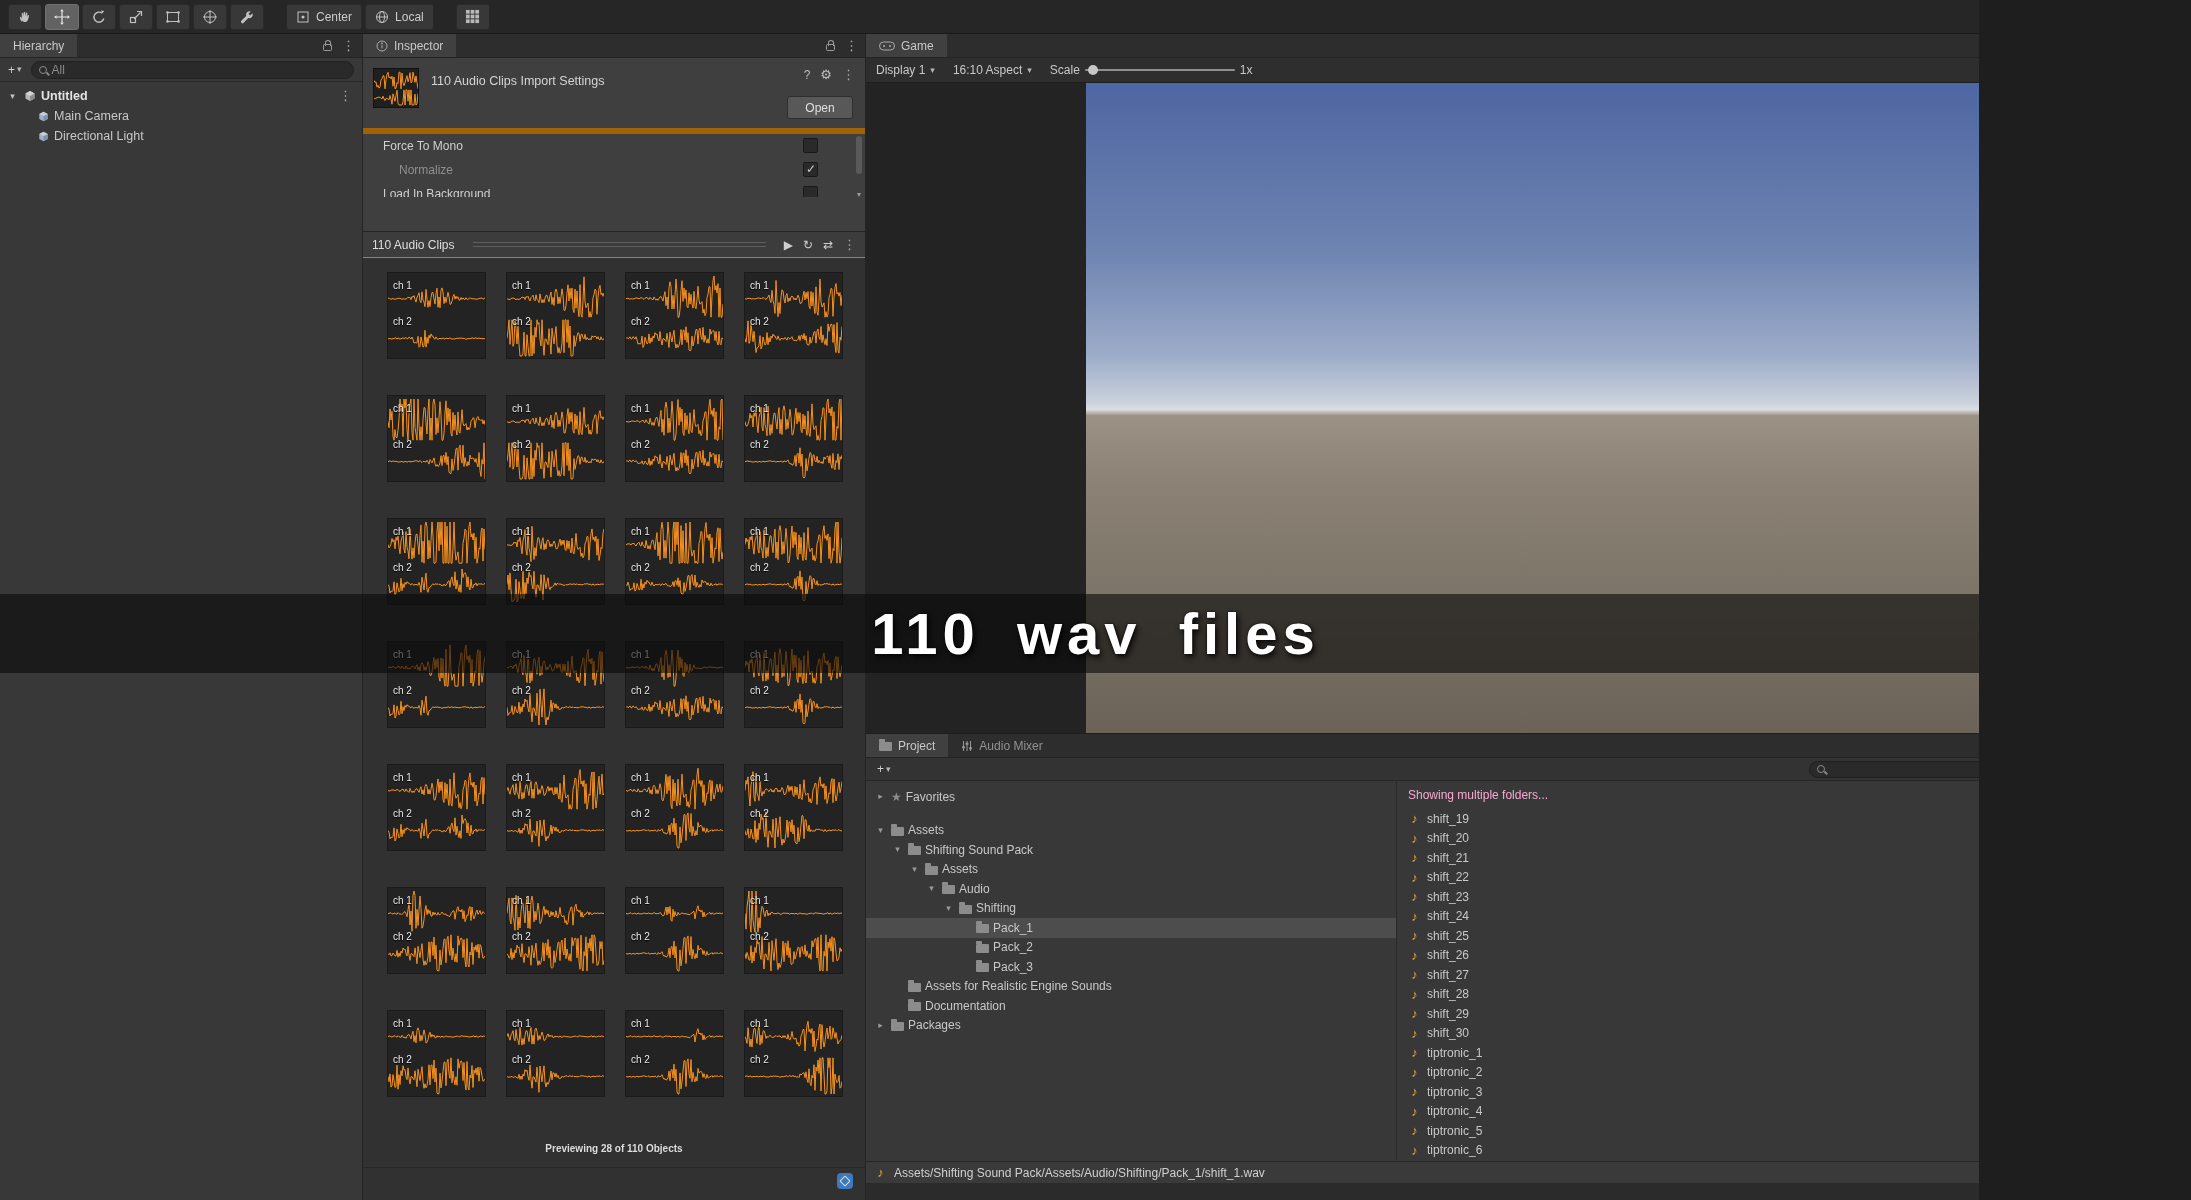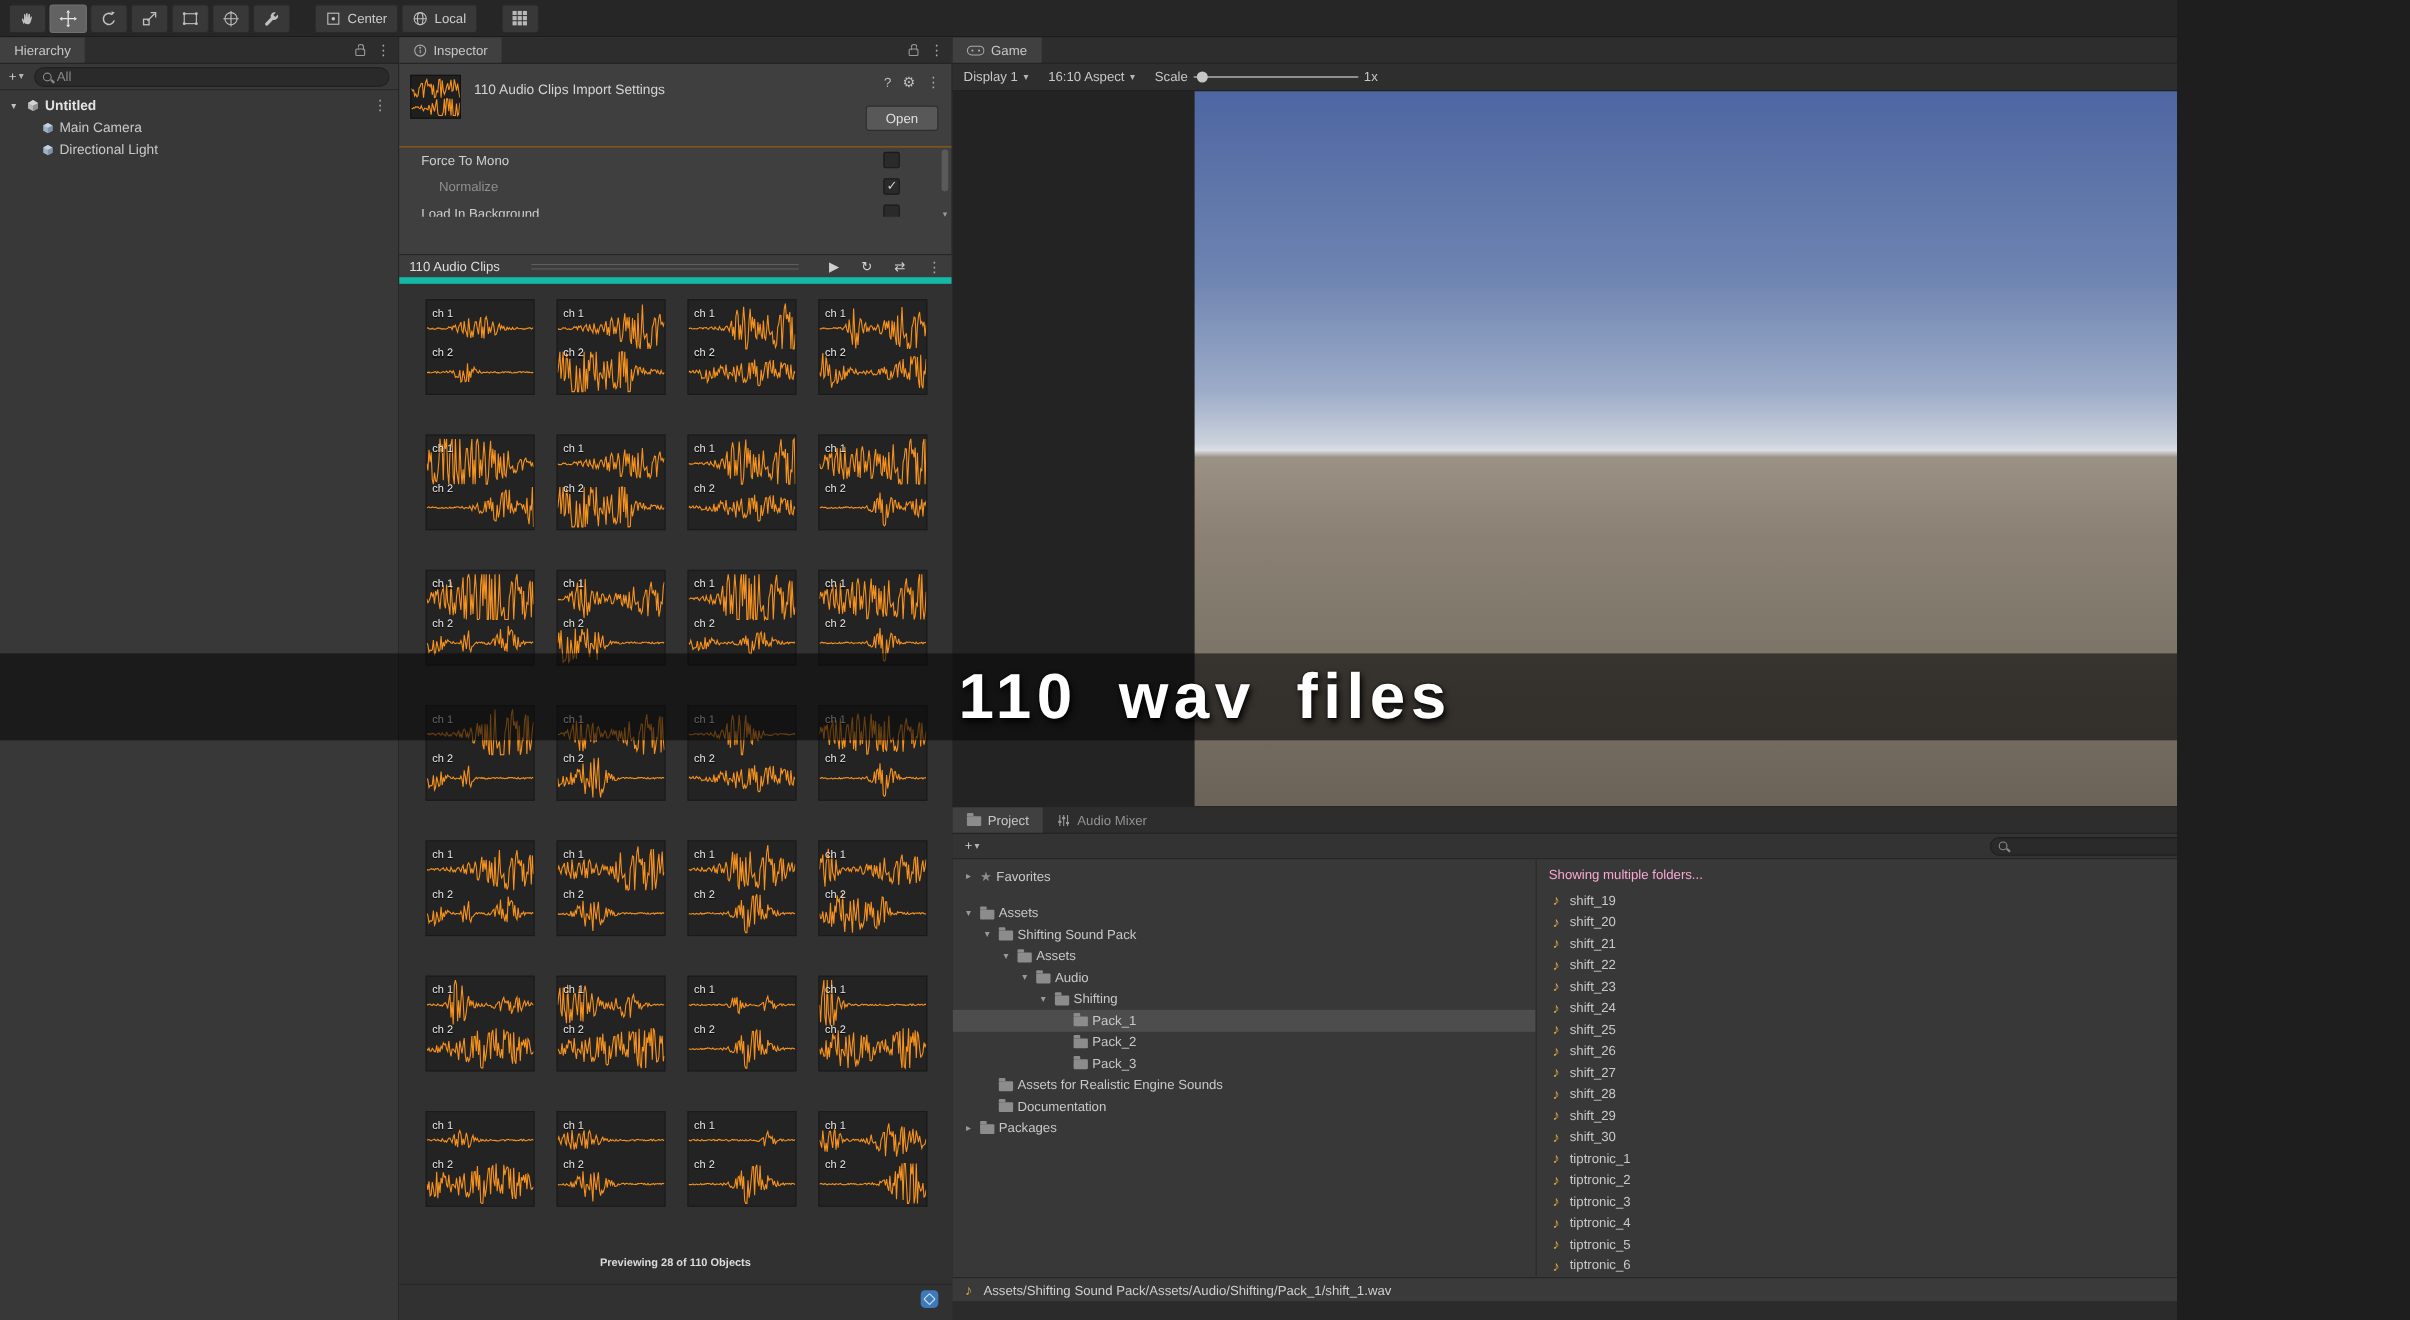--- a/index.html
+++ b/index.html
@@ -49,41 +49,41 @@
               align-items:center;gap:5px;padding:0 7px;color:#8A8A8A;margin-right:3px}
   .h-tree{padding-top:4px}
   .h-row{height:20px;display:flex;align-items:center;gap:5px;padding-left:6px;position:relative;font-size:12.5px}
   .h-row .exp{width:13px;color:#C2C2C2;font-size:9px;text-align:center}
   .h-row.scene .lbl{color:#E3E3E3;font-weight:bold}
   .h-child{padding-left:38px}
   .h-kebab{position:absolute;right:10px;top:3px}
 
   
   #inspector{position:absolute;left:363px;top:34px;width:503px;bottom:0;background:#3F3F3F;border-right:1px solid #242424}
-  .insp-head{position:relative;height:76px;border-bottom:1px solid #a16207}
+  .insp-head{position:relative;height:76px;border-bottom:6px solid #a16207}
   .asset-thumb{position:absolute;left:10px;top:10px;width:46px;height:40px;background:#1F1F1F;border:1px solid #121212}
   .insp-title{position:absolute;left:68px;top:16px;font-size:12.5px;color:#D4D4D4;width:300px}
   .insp-head-icons{position:absolute;right:10px;top:9px;display:flex;gap:10px;align-items:center;color:#BDBDBD}
   .help-q{font-size:12px;color:#BDBDBD}
   .gear{font-size:13px;color:#BDBDBD}
   .open-btn{position:absolute;right:12px;top:38px;width:66px;height:23px;background:#585858;border:1px solid #2e2e2e;
             border-radius:3px;display:flex;align-items:center;justify-content:center;color:#E0E0E0}
   .insp-fields{position:relative;height:63px;overflow:hidden}
   .field-row{height:24px;display:flex;align-items:center;padding-left:20px;position:relative;color:#CFCFCF}
   .field-row.sub{padding-left:36px;color:#8F8F8F}
   .cb{position:absolute;left:440px;top:4px;width:15px;height:15px;background:#2A2A2A;border:1px solid #191919;border-radius:2px}
   .cb.checked::before{content:"✓";position:absolute;left:2px;top:-1px;font-size:12px;color:#C9C9C9}
   .insp-scroll{position:absolute;right:1px;top:0;width:10px;height:63px}
   .insp-scroll .thumb{position:absolute;left:2px;right:2px;top:2px;height:38px;background:#5A5A5A;border-radius:3px}
   .insp-scroll .dn{position:absolute;left:0;bottom:-2px;width:10px;text-align:center;color:#9a9a9a;font-size:8px}
 
   
   .preview{position:absolute;left:0;top:197px;right:0;bottom:0;background:#313131;border-top:1px solid #242424}
-  .preview-head{height:26px;background:#3C3C3C;border-bottom:6px solid #14b8a6;display:flex;align-items:center;
-                padding:0 9px;gap:20px}
+  .preview-head{height:26px;background:#3C3C3C;border-bottom:1px solid #14b8a6;display:flex;align-items:center;
+                padding:0 9px;gap:10px}
   .ph-title{color:#DDDDDD}
   .grip{flex:1;height:5px;border-top:1px solid #5E5E5E;border-bottom:1px solid #5E5E5E;margin:0 8px}
   .ph-ic{color:#CFCFCF;font-size:12px;line-height:1}
   .tile-grid{position:absolute;left:24px;top:40px;width:456px;display:grid;grid-template-columns:repeat(4,99px);
              grid-auto-rows:87px;column-gap:20px;row-gap:36px}
   .tile{position:relative;background:#232323;border:1px solid #1A1A1A}
   .tile svg{position:absolute;left:0;top:0}
   .tile .ch{position:absolute;left:5px;font-size:10px;line-height:10px;color:#EAEAEA;text-shadow:0 1px 1px #000}
   .tile .ch1{top:8px}
   .tile .ch2{top:44px}

